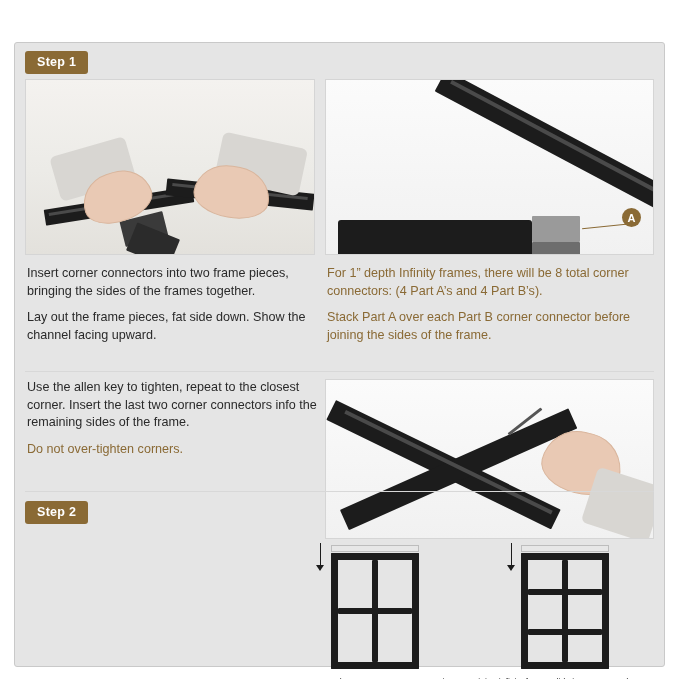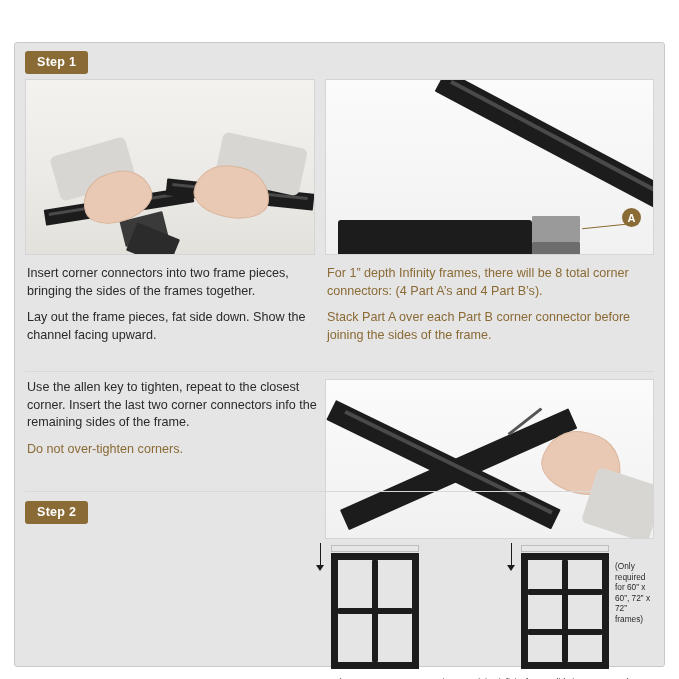--- a/index.html
+++ b/index.html
@@ -278,19 +278,18 @@
         <div class="bar" style="left:0; top:0; width:88px; height:7px;"></div>
         <div class="bar" style="left:0; top:109px; width:88px; height:7px;"></div>
         <div class="bar" style="left:0; top:0; width:7px; height:116px;"></div>
         <div class="bar" style="left:81px; top:0; width:7px; height:116px;"></div>
         <div class="bar" style="left:41px; top:7px; width:6px; height:102px;"></div>
         <div class="bar" style="left:7px; top:36px; width:74px; height:6px;"></div>
         <div class="bar" style="left:7px; top:76px; width:74px; height:6px;"></div>
       </div>
       <div class="cap-bar" style="left:206px; top:6px; width:88px; height:7px;"></div>
 
-      <div class="dgram-note" style="left:300px; top:22px; width:40px;">(Only required for 60” x 60”, 72” x 72” frames)</div>
     </div>
 
     <div class="caption">Insert last two corner connectors into remaining infinity frame. slide into connected one &amp; tight them with allen key &amp; torx key.</div>
 
   </div>
 </div>
 
 </body></html>

